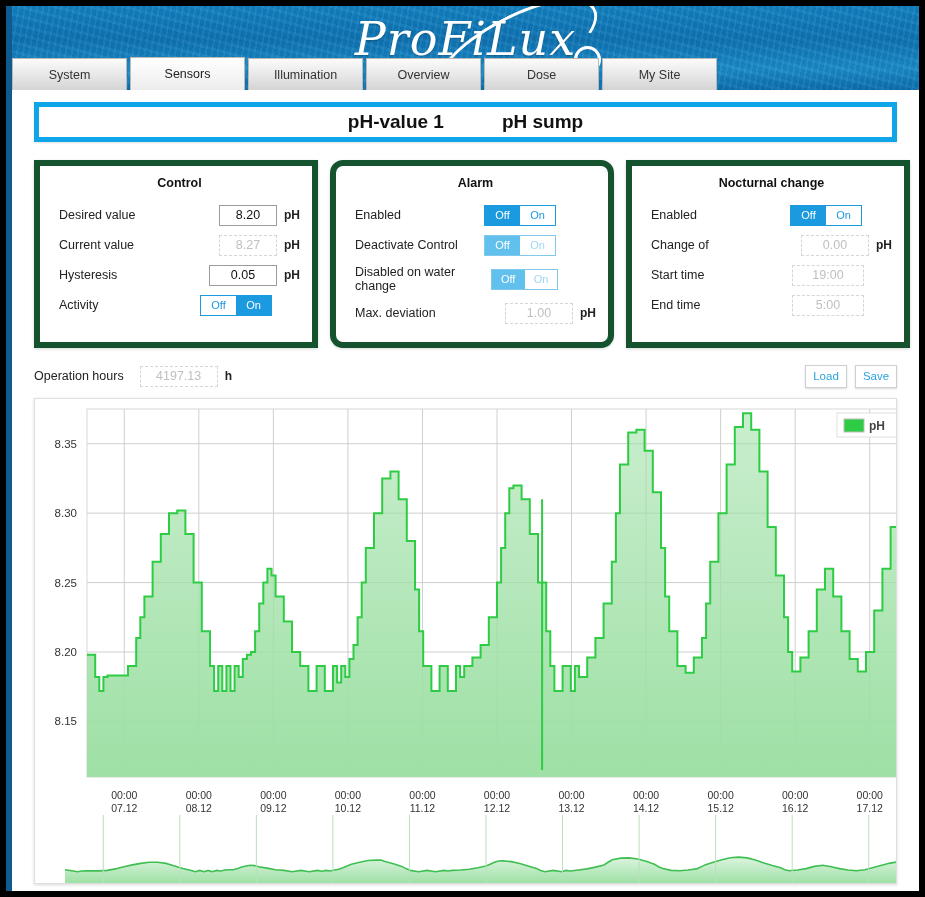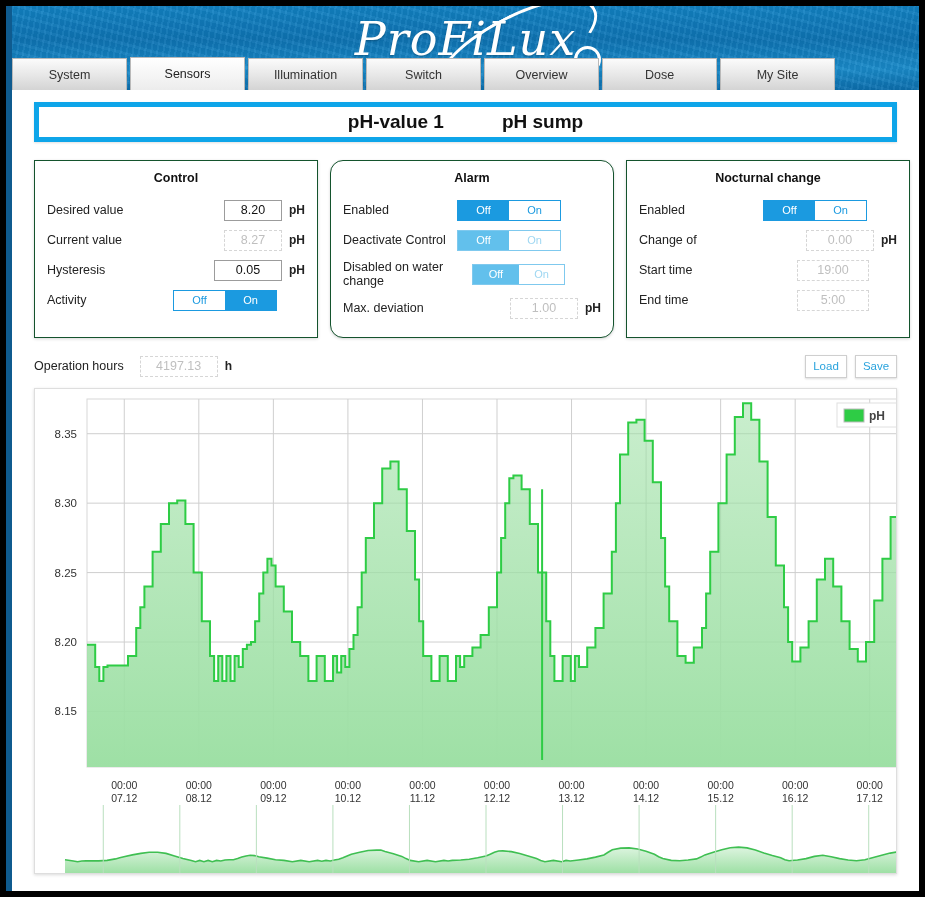--- a/index.html
+++ b/index.html
@@ -92,23 +92,23 @@
   }
   
   .panels {
     margin-top:18px;
     display:flex;
     gap:12px;
     padding:0 8px;
   }
   .panel {
     background:#fff;
-    border:1px solid #14532d;
+    border:6px solid #14532d;
     box-shadow:0 1px 3px rgba(0,0,0,.16);
-    padding:10px 12px 14px 12px;
+    padding:10px 12px 14px 19px;
     flex:0 0 auto;
   }
   .panel.control { width:284px; }
   .panel.alarm   { width:284px;border-radius:13px; }
   .panel.nocturnal { width:284px; }
   .panel-title {
     text-align:center;
     font-size:12.5px; font-weight:bold; color:#111;
     margin-bottom:10px;
   }
@@ -138,21 +138,21 @@
   }
   .unit { margin-left:7px; font-size:12px; font-weight:bold; color:#222; }
   .toggle {
     display:inline-flex;
     border:1px solid #1b9ae0;
     height:21px;
     overflow:hidden;
     cursor:pointer;
   }
   .toggle .seg {
-    width:51px;
+    width:35px;
     display:flex; align-items:center; justify-content:center;
     font-size:11px;
     background:#fff;
     color:#1b9ae0;
   }
   .toggle .seg.sel { background:#1b9ae0; color:#fff; }
   .toggle.dim { border-color:#7fc9ee; }
   .toggle.dim .seg { color:#9fd7f2; }
   .toggle.dim .seg.sel { background:#62c0ec; color:#fff; }
   .grow { flex:1 1 auto; }
@@ -201,23 +201,20 @@
     </div>
     <div class="tabbar">
       <div class="tab">
           <span>System</span>
         </div>
       <div class="tab active">
           <span>Sensors</span>
         </div>
       <div class="tab">
           <span>Illumination</span>
-        </div>
-      <div class="tab">
-          <span>Switch</span>
         </div>
       <div class="tab">
           <span>Overview</span>
         </div>
       <div class="tab">
           <span>Dose</span>
         </div>
       <div class="tab">
           <span>My Site</span>
         </div>

